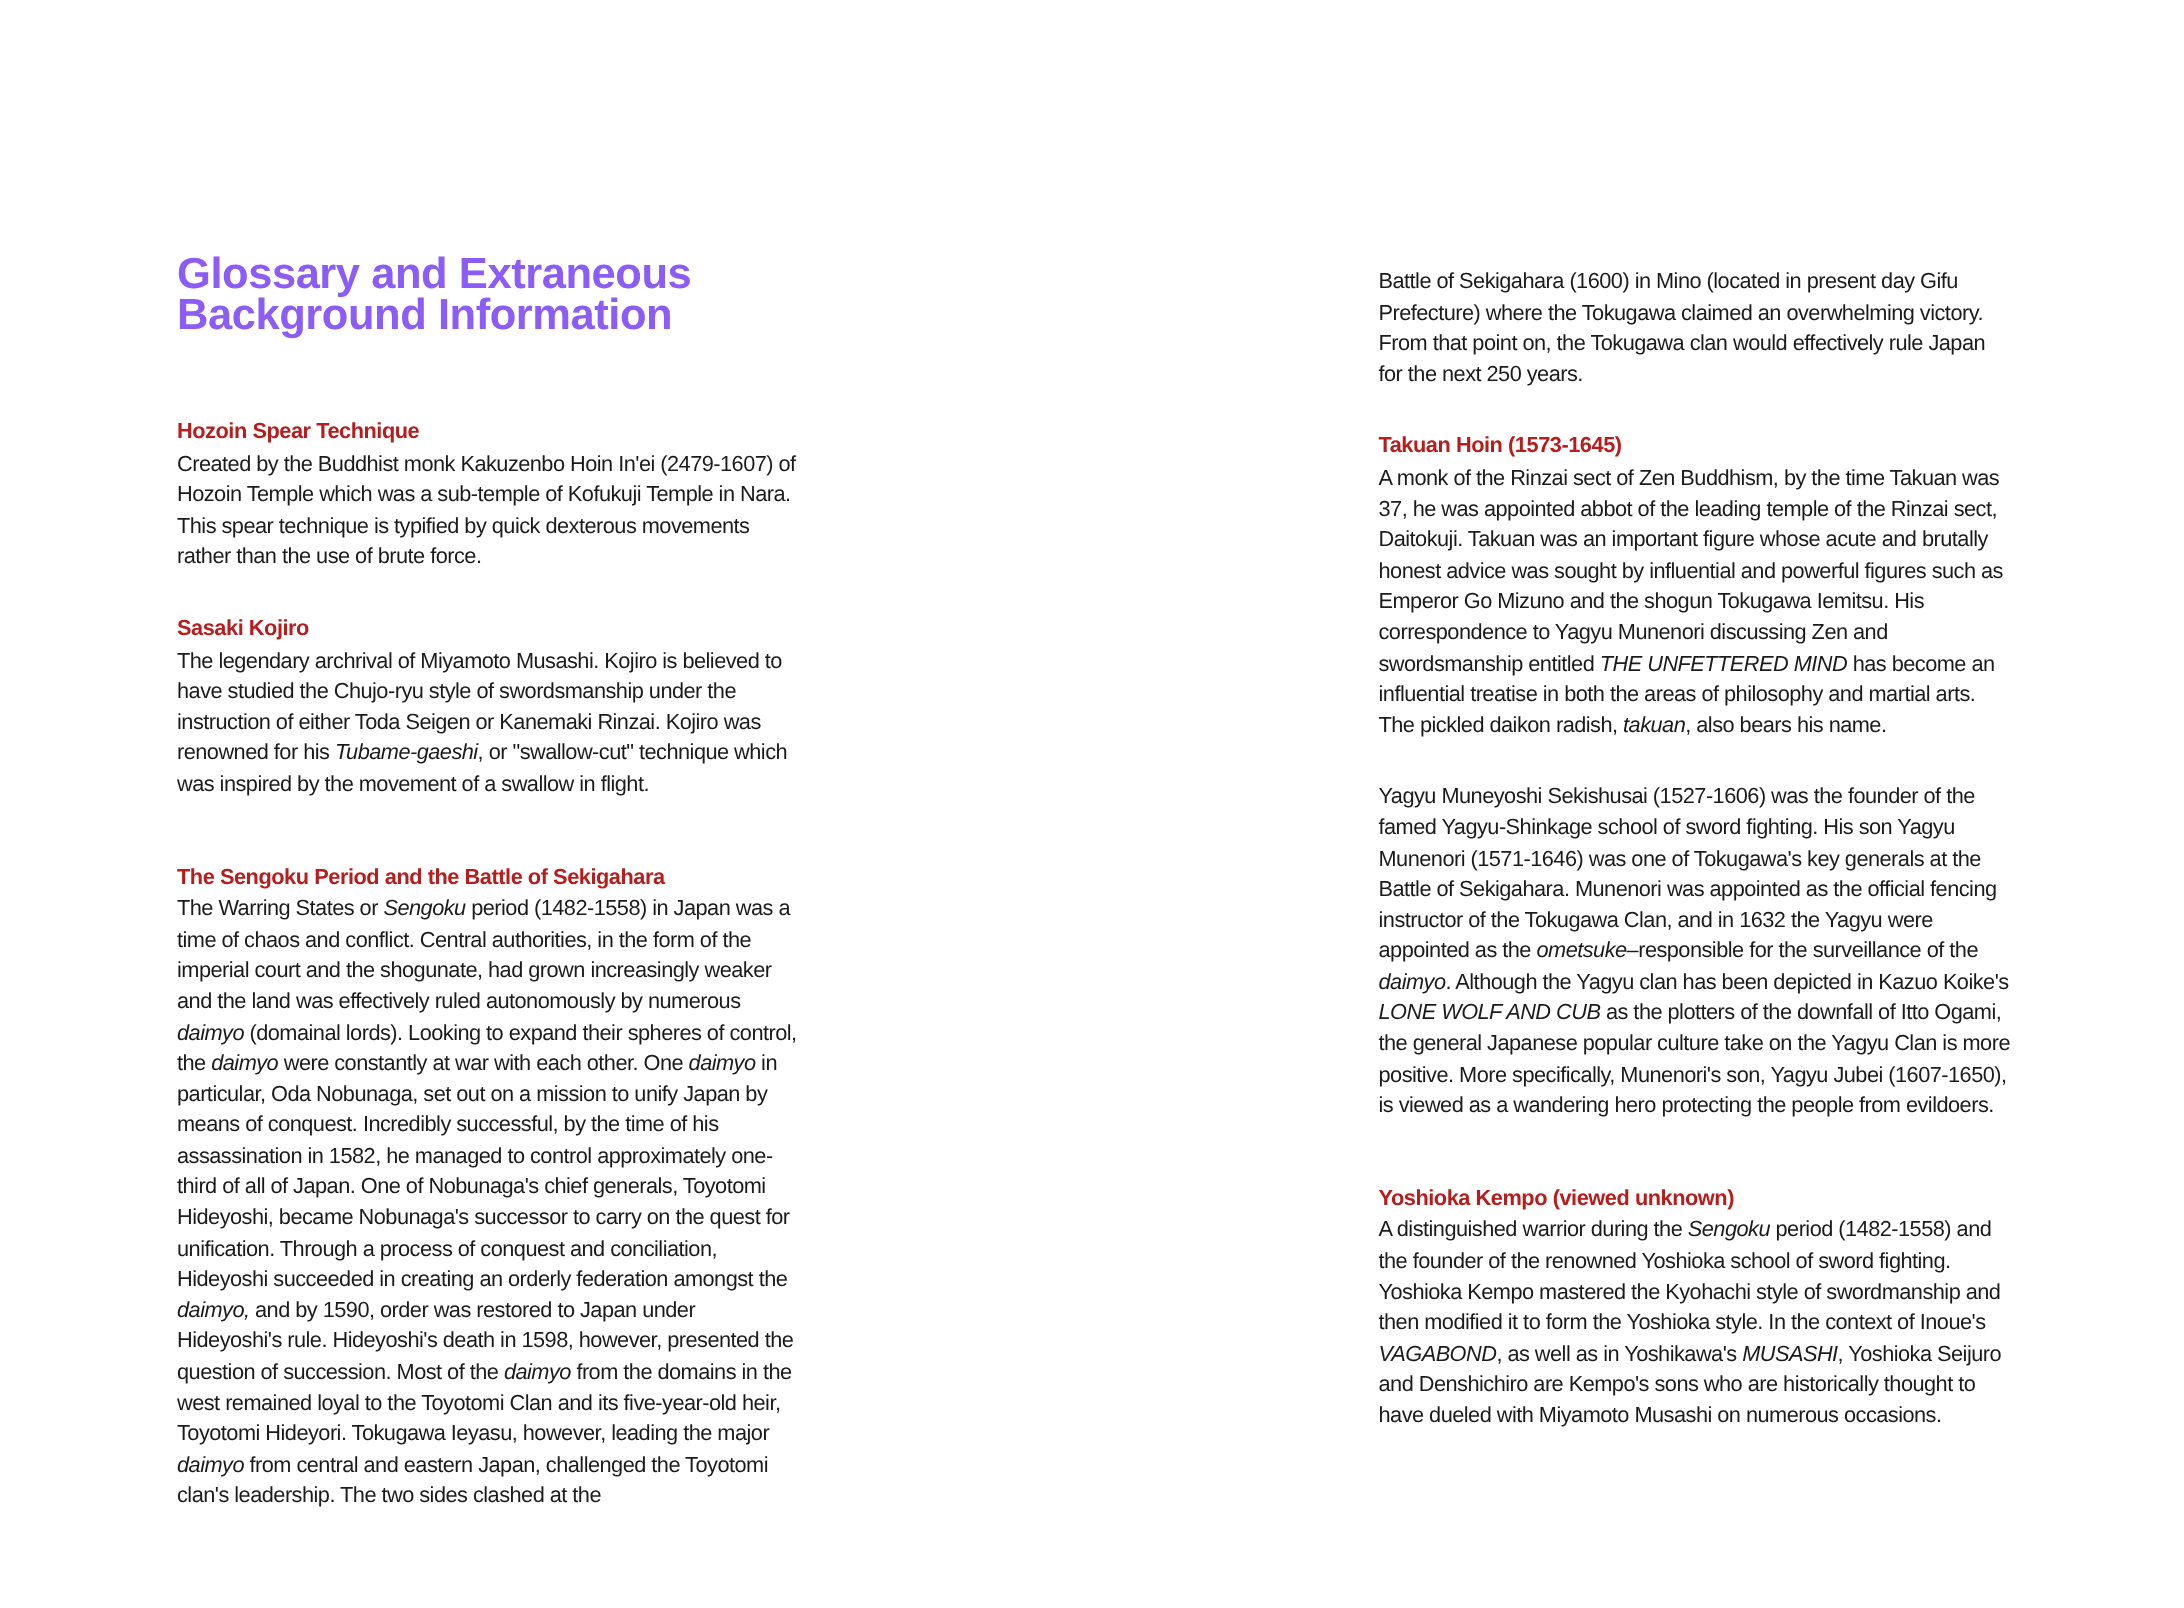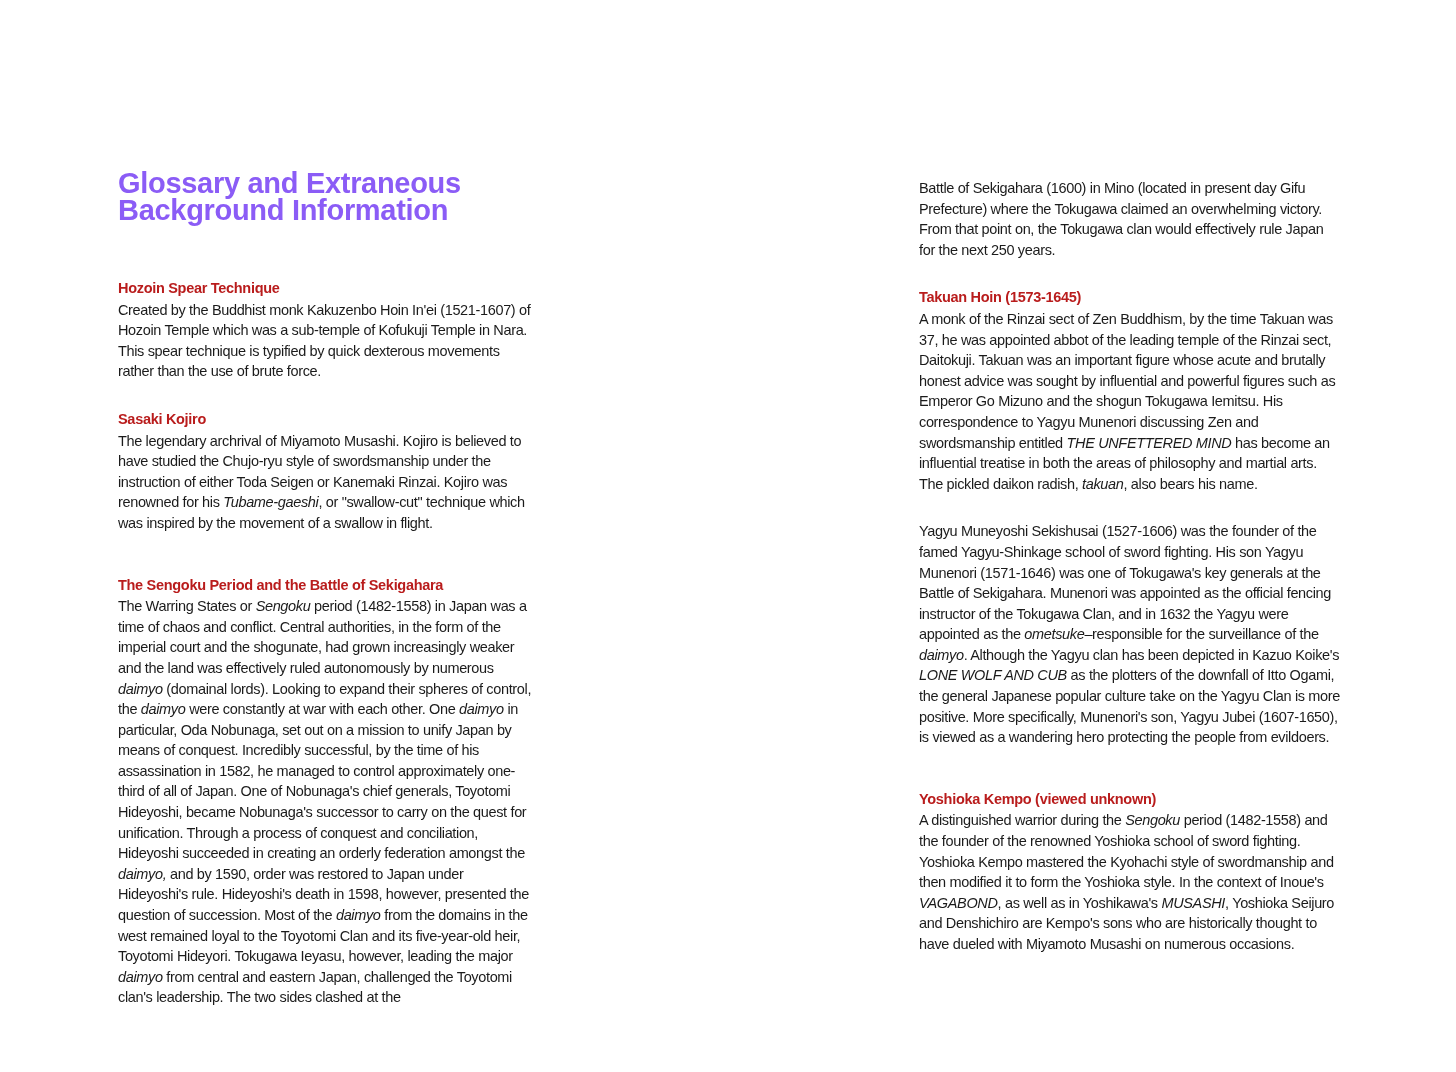--- a/index.html
+++ b/index.html
@@ -45,21 +45,21 @@
 </style>
 </head>
 <body>
 
 <div class="page">
   <div class="col col-left">
     <h1 class="page-title">Glossary and Extraneous Background Information</h1>
     <div class="sections">
         <section class="entry">
           <h2 class="entry-heading"><span class="hb">Hozoin Spear Technique</span></h2>
-          <p class="entry-body"><span>Created by the Buddhist monk Kakuzenbo Hoin In'ei (1521-1607) of Hozoin Temple which was a sub-temple of Kofukuji Temple in Nara. This spear technique is typified by quick dexterous movements rather than the use of brute force.</span></p>
+          <p class="entry-body"><span>Created by the Buddhist monk Kakuzenbo Hoin In'ei (2479-1607) of Hozoin Temple which was a sub-temple of Kofukuji Temple in Nara. This spear technique is typified by quick dexterous movements rather than the use of brute force.</span></p>
         </section>
         <section class="entry">
           <h2 class="entry-heading"><span class="hb">Sasaki Kojiro</span></h2>
           <p class="entry-body"><span>The legendary archrival of Miyamoto Musashi. Kojiro is believed to have studied the Chujo-ryu style of swordsmanship under the instruction of either Toda Seigen or Kanemaki Rinzai. Kojiro was renowned for his </span><em>Tubame-gaeshi</em><span>, or "swallow-cut" technique which was inspired by the movement of a swallow in flight.</span></p>
         </section>
         <section class="entry">
           <h2 class="entry-heading"><span class="hb">The Sengoku Period and the Battle of Sekigahara</span></h2>
           <p class="entry-body"><span>The Warring States or </span><em>Sengoku</em><span> period (1482-1558) in Japan was a time of chaos and conflict. Central authorities, in the form of the imperial court and the shogunate, had grown increasingly weaker and the land was effectively ruled autonomously by numerous </span><em>daimyo</em><span> (domainal lords). Looking to expand their spheres of control, the </span><em>daimyo</em><span> were constantly at war with each other. One </span><em>daimyo</em><span> in particular, Oda Nobunaga, set out on a mission to unify Japan by means of conquest. Incredibly successful, by the time of his assassination in 1582, he managed to control approximately one-third of all of Japan. One of Nobunaga's chief generals, Toyotomi Hideyoshi, became Nobunaga's successor to carry on the quest for unification. Through a process of conquest and conciliation, Hideyoshi succeeded in creating an orderly federation amongst the </span><em>daimyo,</em><span> and by 1590, order was restored to Japan under Hideyoshi's rule. Hideyoshi's death in 1598, however, presented the question of succession. Most of the </span><em>daimyo</em><span> from the domains in the west remained loyal to the Toyotomi Clan and its five-year-old heir, Toyotomi Hideyori. Tokugawa Ieyasu, however, leading the major </span><em>daimyo</em><span> from central and eastern Japan, challenged the Toyotomi clan's leadership. The two sides clashed at the</span></p>
         </section>
       </div>

